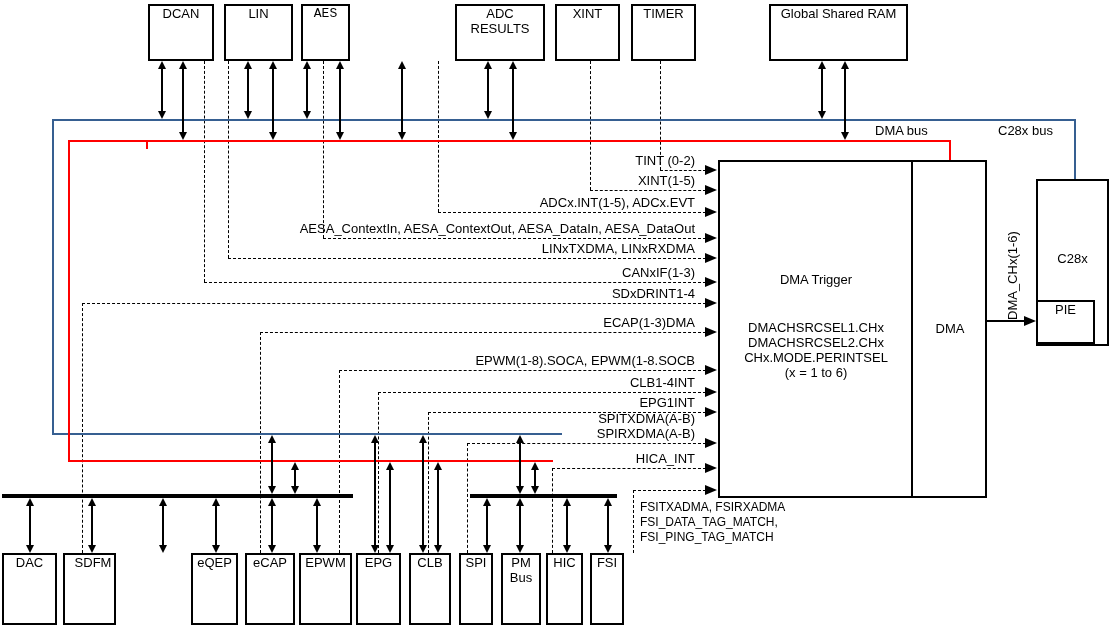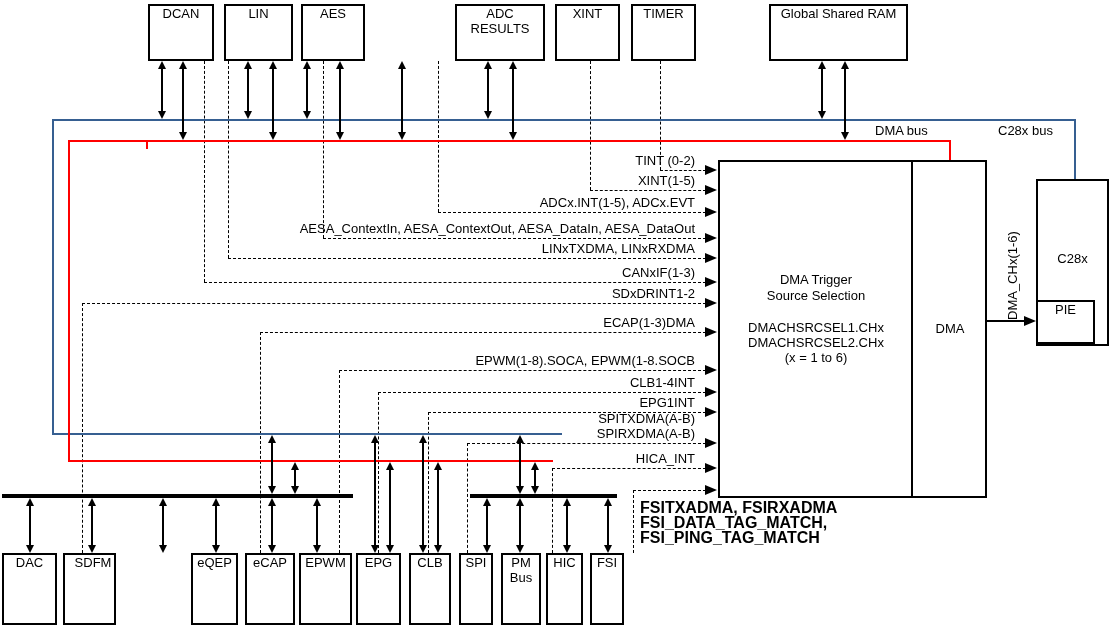--- a/index.html
+++ b/index.html
@@ -20,21 +20,21 @@
   .varr::after{content:"";position:absolute;bottom:-8px;left:-3px;
     border-left:4px solid transparent;border-right:4px solid transparent;border-top:8px solid #000;}
   .rhead{position:absolute;width:0;height:0;border-top:5px solid transparent;
     border-bottom:5px solid transparent;border-left:12px solid #000;z-index:3;}
   .siglabel{position:absolute;right:415px;font-size:13px;white-space:nowrap;
     text-align:right;z-index:6;background:transparent;}
   .buslabel{position:absolute;font-size:13px;white-space:nowrap;z-index:6;}
   .trigtext{position:absolute;font-size:13px;line-height:16px;text-align:center;z-index:6;}
   .vtext{position:absolute;font-size:13px;writing-mode:vertical-rl;transform:rotate(180deg);
     white-space:nowrap;z-index:6;}
-  .fsiblock{position:absolute;font-size:16px;line-height:15px;white-space:nowrap;z-index:6;font-weight:bold;}
+  .fsiblock{position:absolute;font-size:12px;line-height:15px;white-space:nowrap;z-index:6;}
 </style>
 </head>
 <body>
 
 <div id="stage">
 
   <div class="bus" style="left:52px;top:119px;width:1024px;height:2px;background:#365F91;"></div>
   <div class="bus" style="left:52px;top:119px;width:2px;height:316px;background:#365F91;"></div>
   <div class="bus" style="left:52px;top:433px;width:510px;height:2px;background:#365F91;"></div>
   <div class="bus" style="left:1074px;top:119px;width:2px;height:61px;background:#365F91;"></div>
@@ -128,41 +128,41 @@
   <div class="rhead" style="left:705px;top:438px;"></div>
   <div class="rhead" style="left:705px;top:463px;"></div>
   <div class="rhead" style="left:705px;top:485px;"></div>
 
   <div class="siglabel" style="top:153px;">TINT (0-2)</div>
   <div class="siglabel" style="top:173px;">XINT(1-5)</div>
   <div class="siglabel" style="top:195px;">ADCx.INT(1-5), ADCx.EVT</div>
   <div class="siglabel" style="top:221px;">AESA_ContextIn, AESA_ContextOut, AESA_DataIn, AESA_DataOut</div>
   <div class="siglabel" style="top:241px;">LINxTXDMA, LINxRXDMA</div>
   <div class="siglabel" style="top:265px;margin-left:32px;">CANxIF(1-3)</div>
-  <div class="siglabel" style="top:286px;">SDxDRINT1-2</div>
+  <div class="siglabel" style="top:286px;">SDxDRINT1-4</div>
   <div class="siglabel" style="top:315px;">ECAP(1-3)DMA</div>
   <div class="siglabel" style="top:353px;">EPWM(1-8).SOCA, EPWM(1-8.SOCB</div>
   <div class="siglabel" style="top:375px;">CLB1-4INT</div>
   <div class="siglabel" style="top:395px;">EPG1INT</div>
   <div class="siglabel" style="top:411px;">SPITXDMA(A-B)</div>
   <div class="siglabel" style="top:426px;">SPIRXDMA(A-B)</div>
   <div class="siglabel" style="top:451px;">HICA_INT</div>
   <div class="fsiblock" style="left:640px;top:500px;">
     <div>FSITXADMA, FSIRXADMA</div>
     <div>FSI_DATA_TAG_MATCH,</div>
     <div>FSI_PING_TAG_MATCH</div>
   </div>
 
   <div class="box" style="left:148px;top:4px;width:66px;height:57px;">
       <span class="lbl">DCAN</span>
     </div>
   <div class="box" style="left:224px;top:4px;width:69px;height:57px;">
       <span class="lbl">LIN</span>
     </div>
-  <div class="box" style="left:301px;top:4px;width:64px;height:57px;">
+  <div class="box" style="left:301px;top:4px;width:49px;height:57px;font-family:Liberation Mono, monospace;">
       <span class="lbl">AES</span>
     </div>
   <div class="box narrow" style="left:455px;top:4px;width:90px;height:57px;">
       <span class="lbl">ADC RESULTS</span>
     </div>
   <div class="box" style="left:555px;top:4px;width:65px;height:57px;">
       <span class="lbl">XINT</span>
     </div>
   <div class="box" style="left:769px;top:4px;width:139px;height:57px;">
       <span class="lbl">Global Shared RAM</span>
@@ -202,25 +202,25 @@
       <span class="lbl">HIC</span>
     </div>
   <div class="box" style="left:590px;top:553px;width:34px;height:72px;">
       <span class="lbl">FSI</span>
     </div>
 
   <div class="box" style="left:718px;top:160px;width:269px;height:338px;"></div>
   <div class="vline" style="left:911px;top:162px;width:2px;height:334px;z-index:6;"></div>
   <div class="trigtext" style="left:722px;top:272px;width:188px;">
     <div>DMA Trigger</div>
-    <div>Source Selection</div>
   </div>
   <div class="trigtext" style="left:722px;top:320px;width:188px;line-height:15px;">
     <div>DMACHSRCSEL1.CHx</div>
     <div>DMACHSRCSEL2.CHx</div>
+    <div>CHx.MODE.PERINTSEL</div>
     <div>(x = 1 to 6)</div>
   </div>
   <div class="trigtext" style="left:913px;top:321px;width:74px;">DMA</div>
 
   <div class="hline" style="left:987px;top:320px;width:39px;height:2px;"></div>
   <div class="rhead" style="left:1024px;top:316px;"></div>
   <div class="vtext" style="left:1005px;top:215px;height:105px;">DMA_CHx(1-6)</div>
 
   <div class="box" style="left:1036px;top:179px;width:73px;height:167px;align-items:flex-start;">
       <span class="lbl" style="margin-top:70px;text-align:center;">C28x</span>

